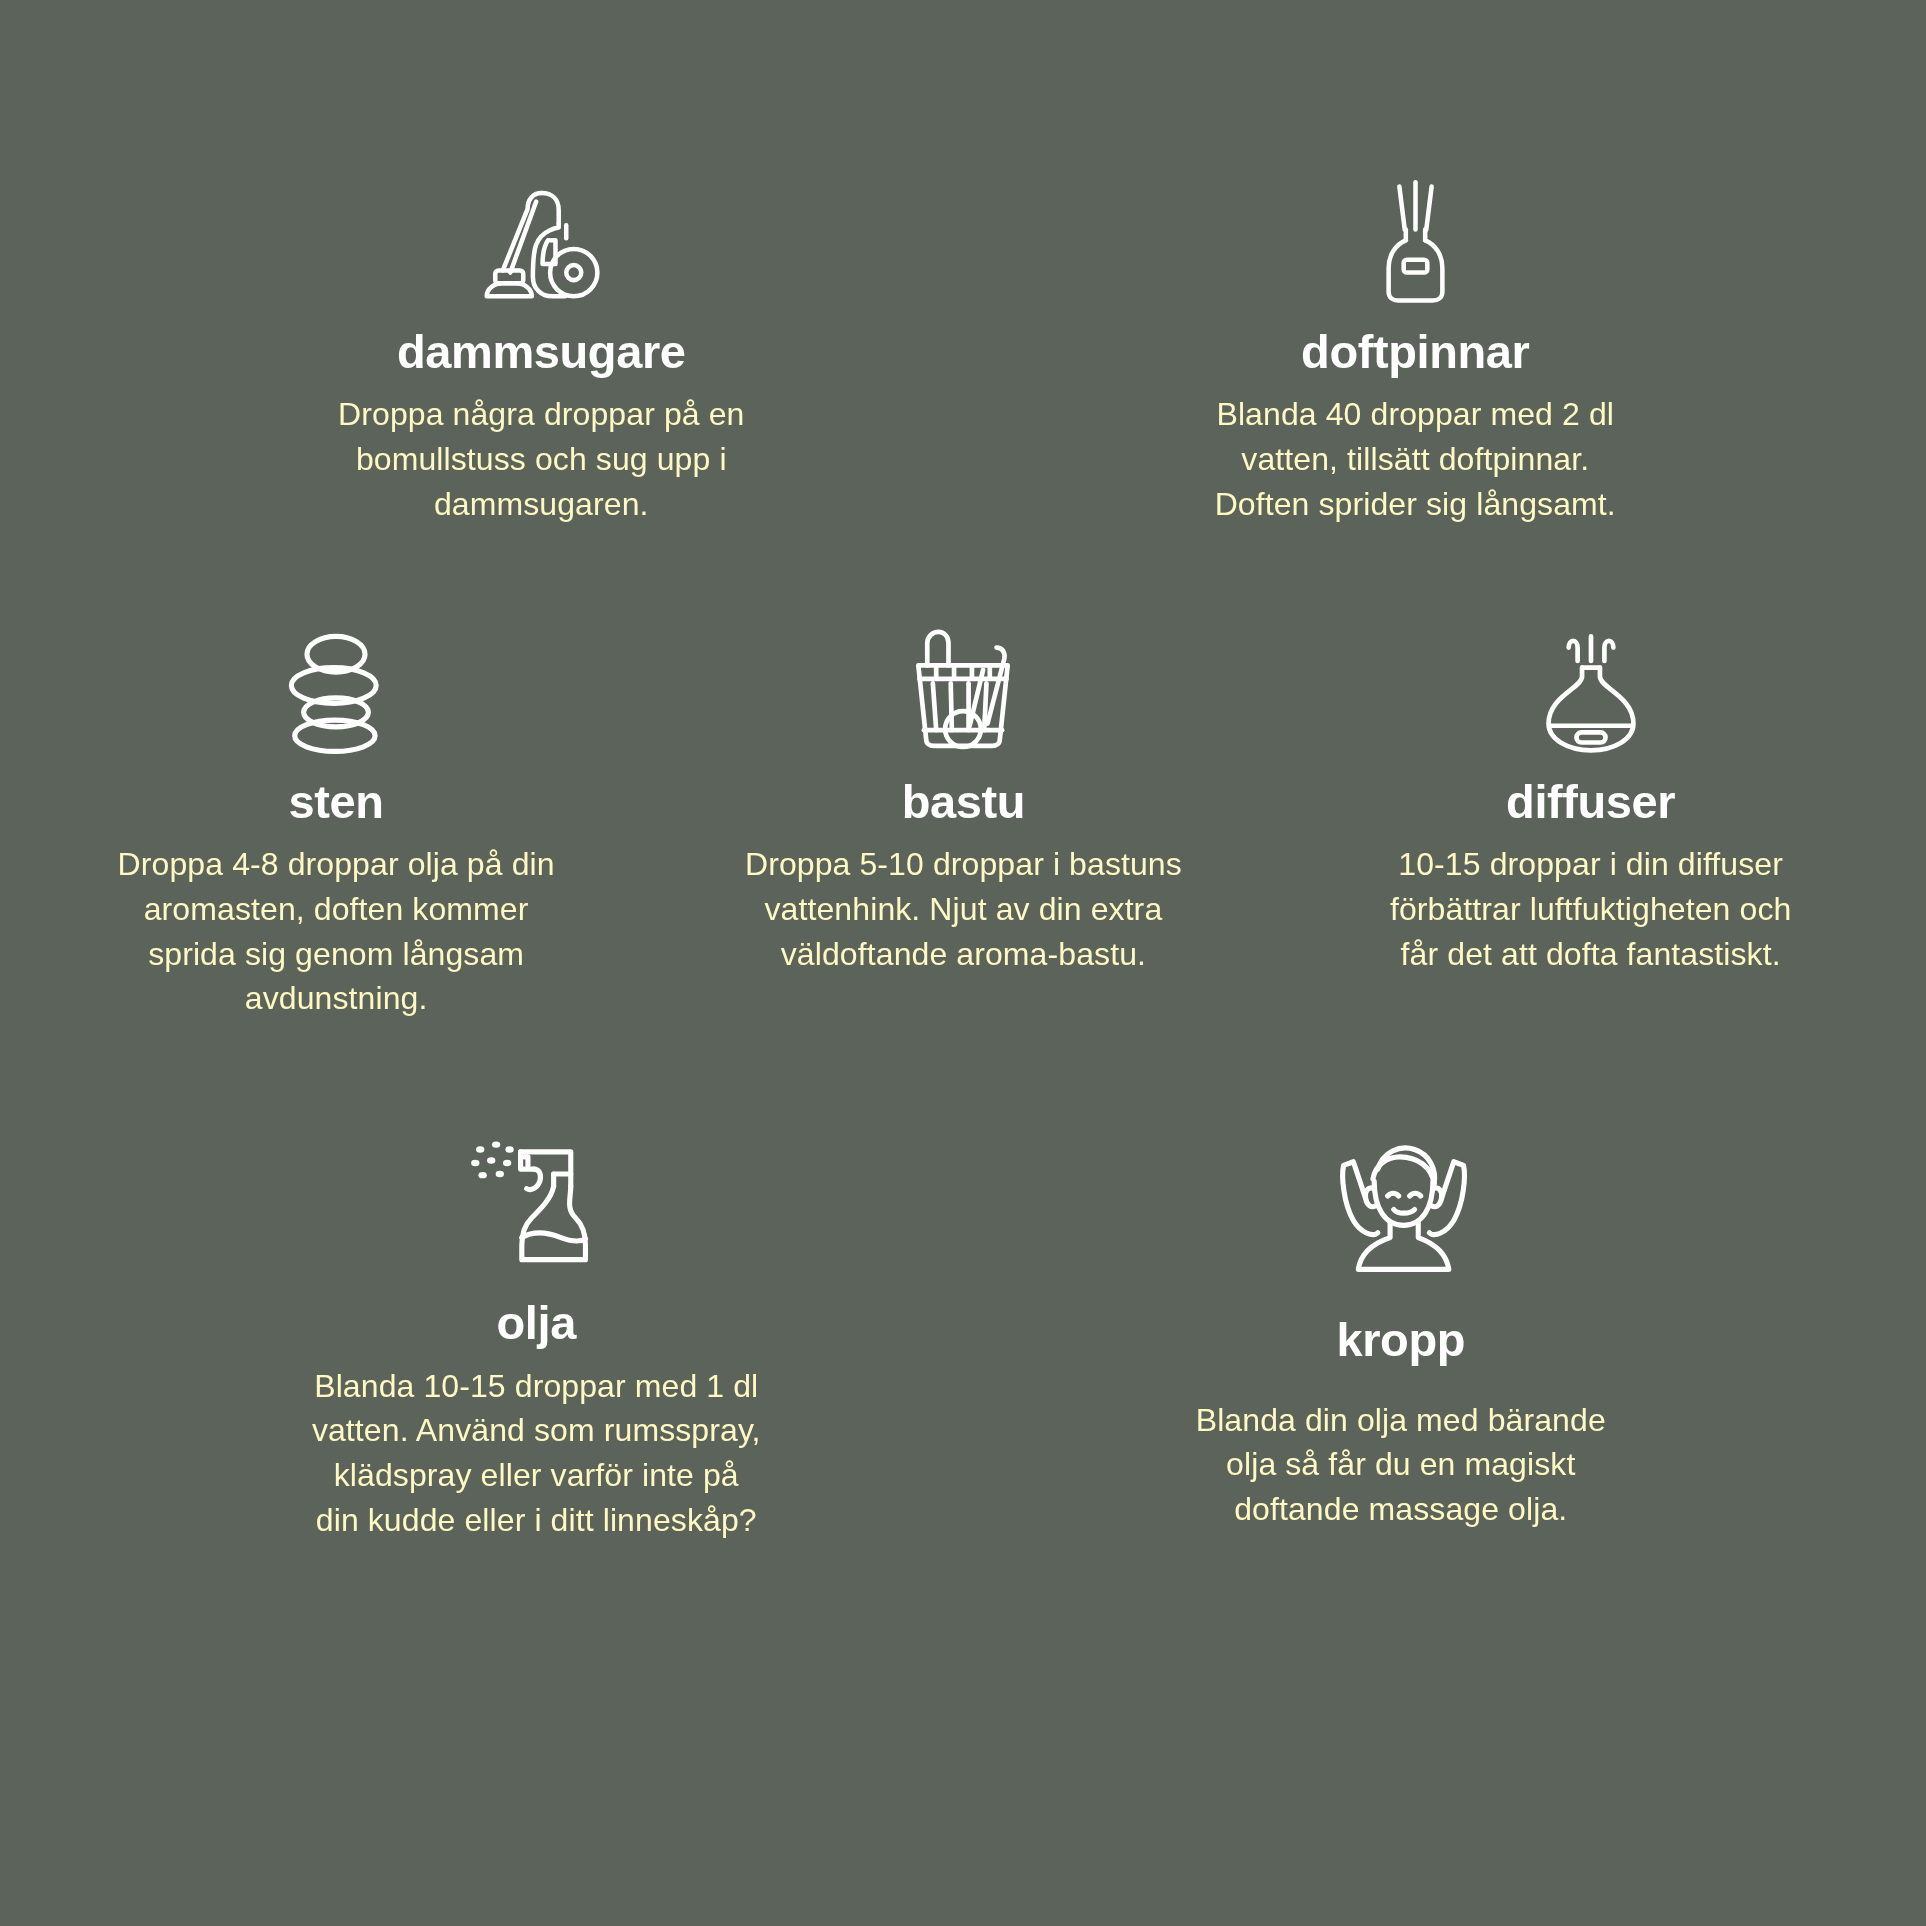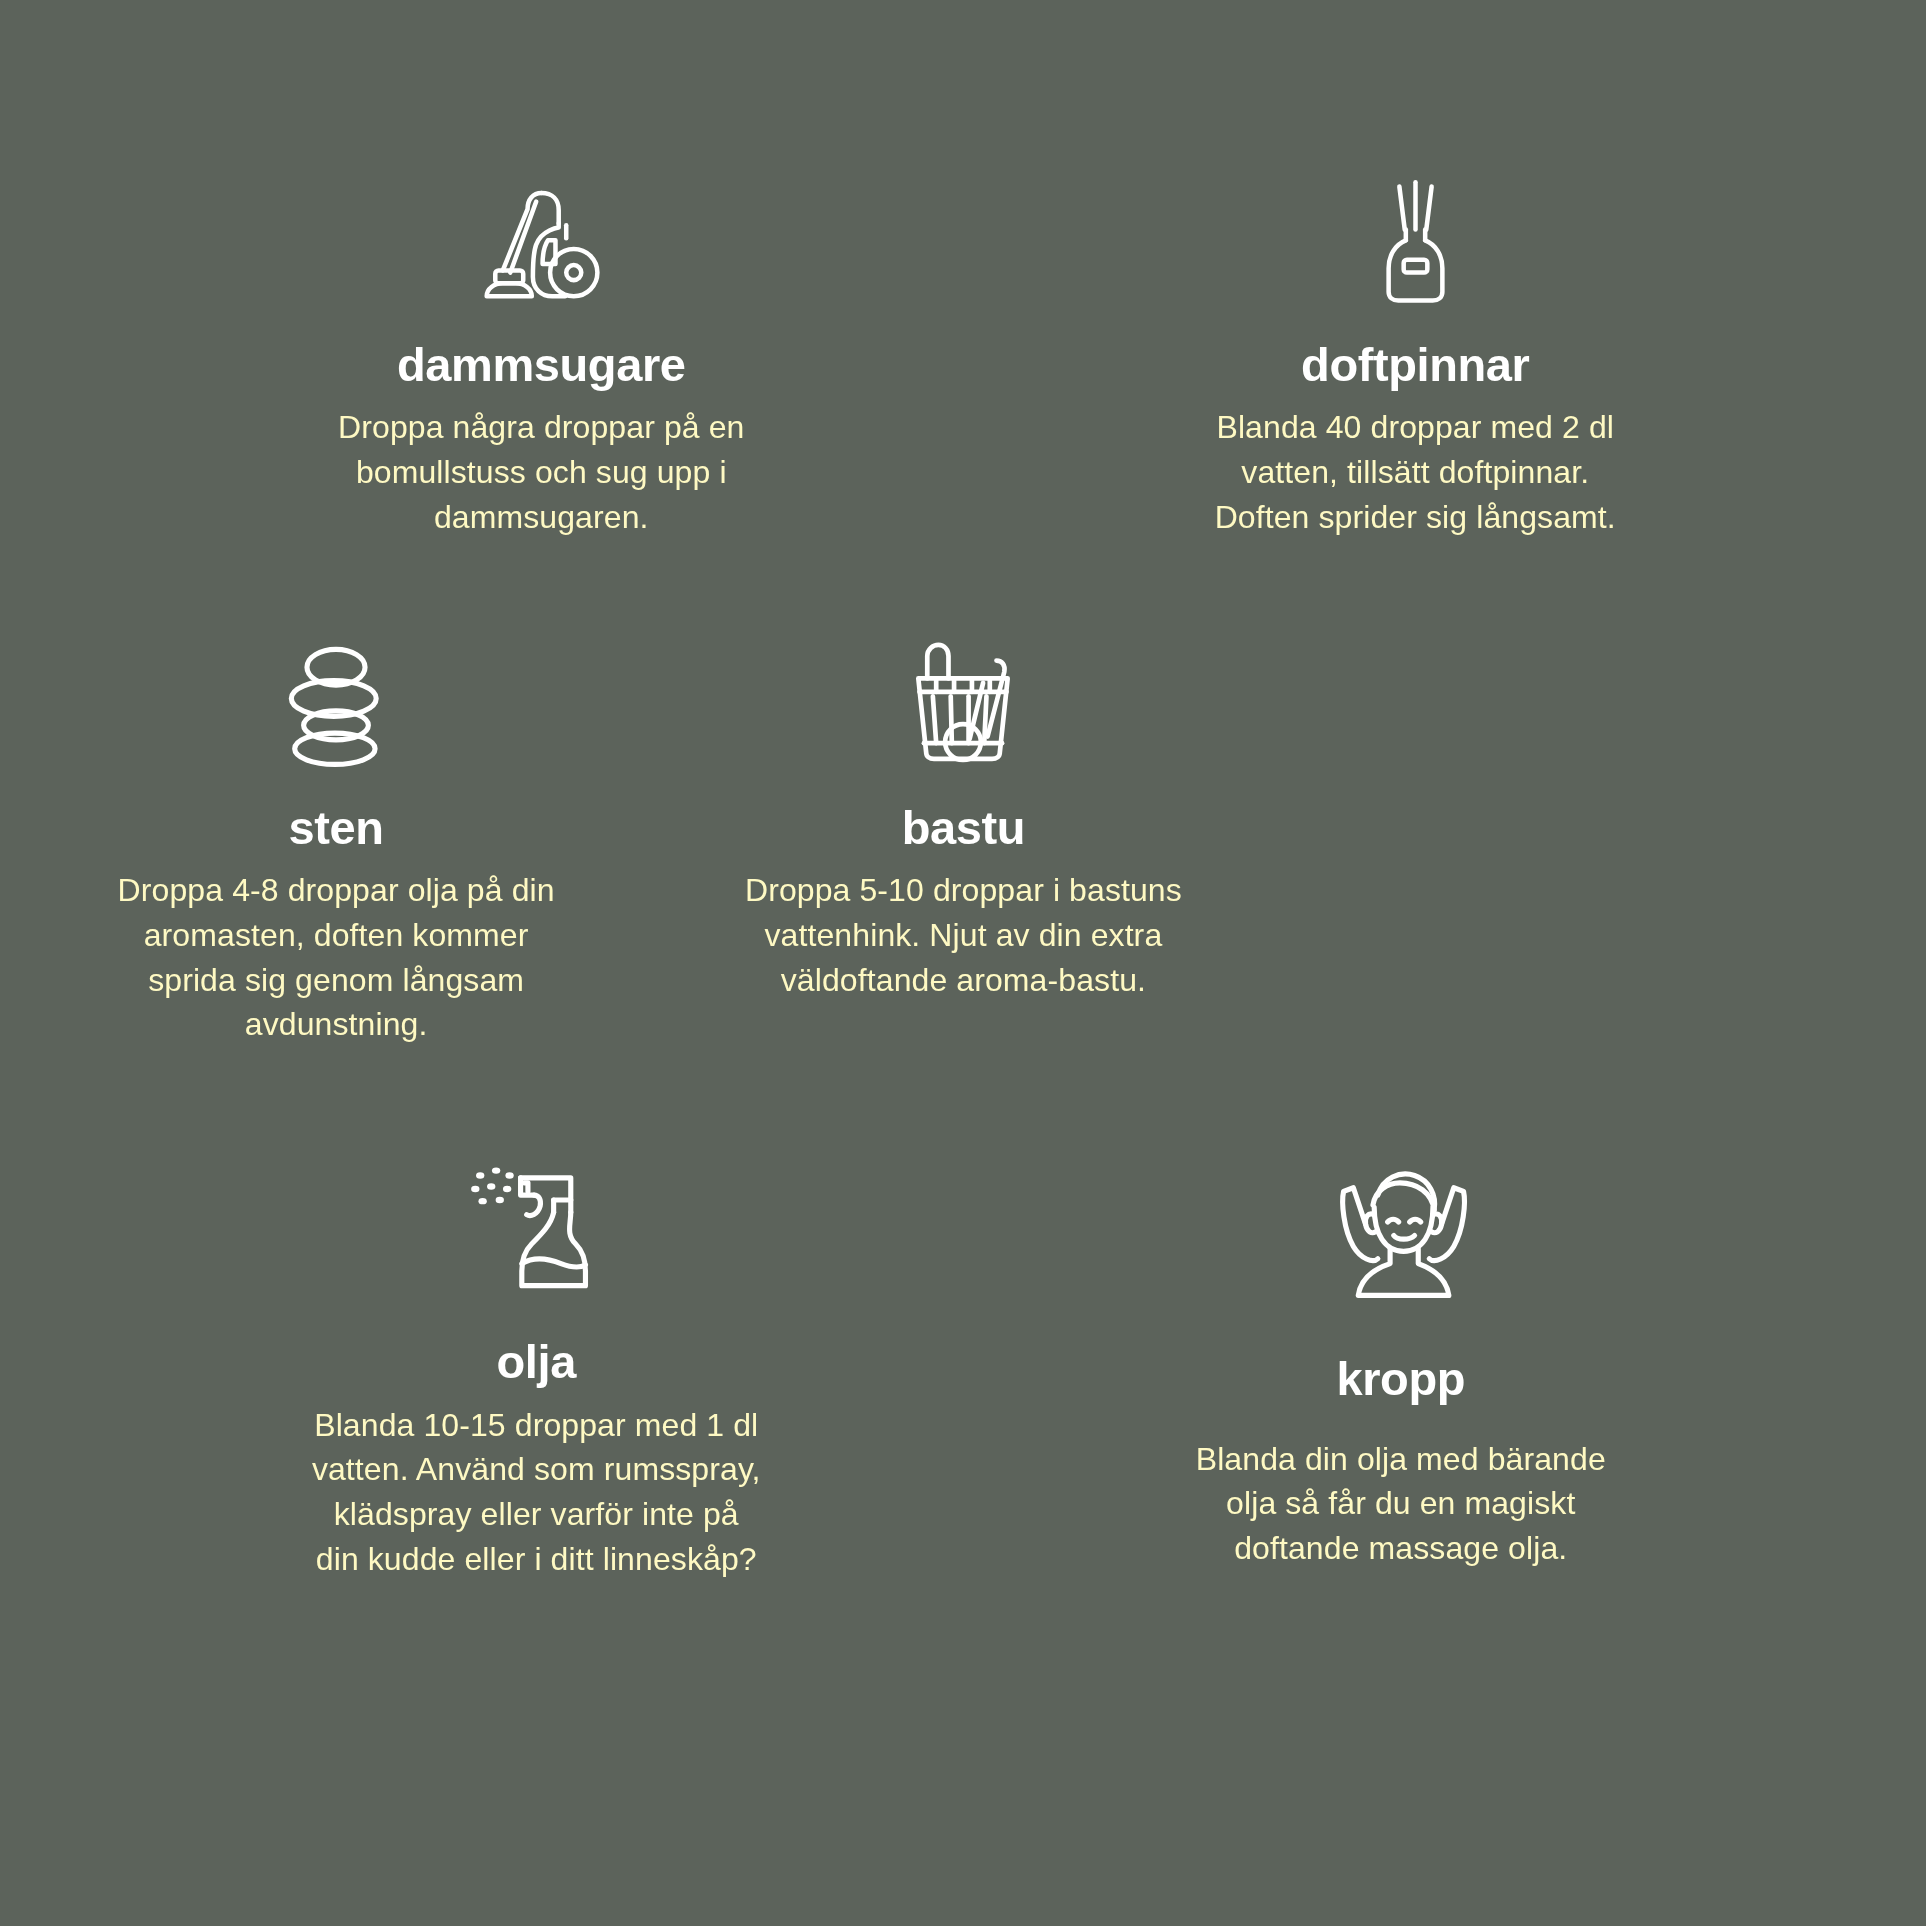--- a/index.html
+++ b/index.html
@@ -53,21 +53,21 @@
     display: block;
   }
 
   .card-title {
     font-size: 47px;
     font-weight: 700;
     color: #ffffff;
     letter-spacing: -0.4px;
     line-height: 1.05;
     text-align: center;
-    margin: 13px 0 16px 0;
+    margin: 0 0 16px 0;
     white-space: nowrap;
   }
 
   .card-desc {
     font-size: 32px;
     font-weight: 400;
     color: #fef9c3;
     line-height: 1.40;
     text-align: center;
     margin: 0;
@@ -204,20 +204,42 @@
           <path d="M78 42 L66 92"></path>
           <circle cx="60" cy="95" r="16"></circle>
         </svg>
       </div>
       <div class="card-title">bastu</div>
       <div class="card-desc">Droppa 5-10 droppar i bastuns
 vattenhink. Njut av din extra
 väldoftande aroma-bastu.</div>
     </div>
 
+    <div class="cell cell-diffuser">
+      <div class="icon-wrap">
+        <svg width="134" height="134" viewBox="0 0 120 120" fill="none" stroke="#ffffff" stroke-width="4.2" stroke-linecap="round" stroke-linejoin="round">
+
+          <path d="M40 22 C40 14 48 14 48 22 L48 34"></path>
+          <path d="M60 12 L60 34"></path>
+          <path d="M80 22 C80 14 72 14 72 22 L72 34"></path>
+
+          <path d="M52 40 L68 40"></path>
+
+          <path d="M52 40 L52 48 C52 58 22 66 22 90 C22 104 39 114 60 114 C81 114 98 104 98 90 C98 66 68 58 68 48 L68 40"></path>
+
+          <path d="M24 92 L96 92"></path>
+
+          <rect x="47" y="98" width="26" height="9" rx="4.5"></rect>
+        </svg>
+      </div>
+      <div class="card-title">diffuser</div>
+      <div class="card-desc">10-15 droppar i din diffuser
+förbättrar luftfuktigheten  och
+får det att dofta fantastiskt.</div>
+    </div>
 
   </div>
 
   <div class="row row-3">
 
     <div class="cell cell-spray">
       <div class="icon-wrap">
         <svg width="149" height="153" viewBox="0 0 120 125" fill="none" stroke="#ffffff" stroke-width="4.2" stroke-linecap="round" stroke-linejoin="round">
 
           <g fill="#ffffff" stroke="none">

